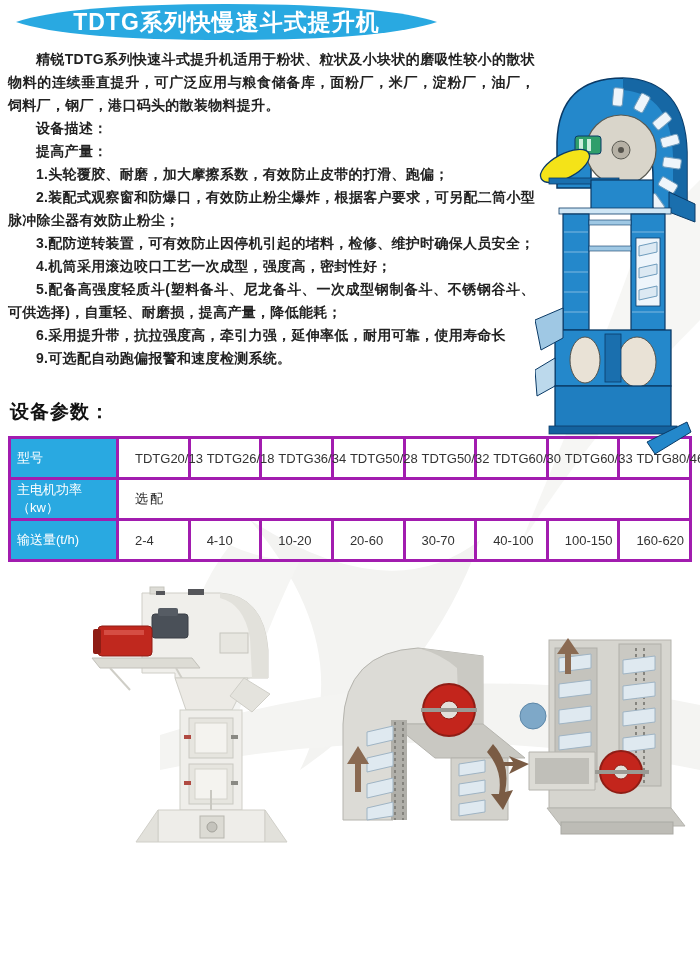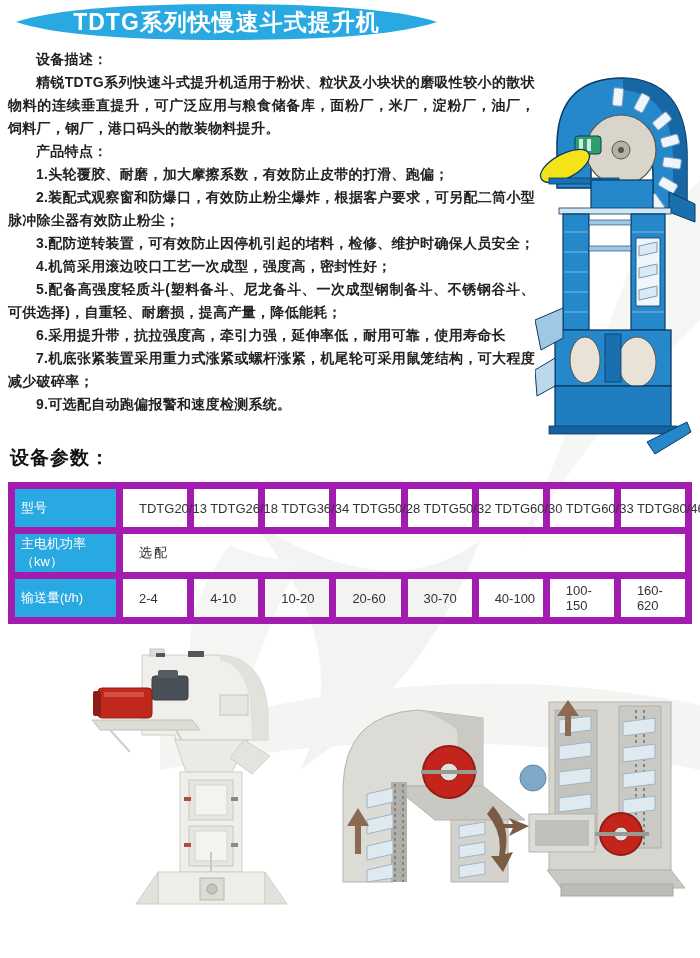--- a/index.html
+++ b/index.html
@@ -25,21 +25,21 @@
   .content{position:relative;padding:0 8px;margin-top:7px;}
   .desc-text{width:527px;font-size:14px;line-height:23px;font-weight:bold;
     color:#222;text-align:justify;letter-spacing:.3px;}
   .desc-text p{margin:0;text-indent:2em;}
   .illus{position:absolute;top:22px;right:3px;width:162px;height:390px;}
 
   
   .params{padding:0 8px;margin-top:29px;}
   .params h2{font-size:19px;font-weight:bold;color:#111;margin:0 0 11px 2px;letter-spacing:1px;}
   table.ptable{width:684px;border-collapse:collapse;table-layout:fixed;font-size:13px;}
-  table.ptable th,table.ptable td{border:7px solid #a21caf;height:36px;vertical-align:middle;}
+  table.ptable th,table.ptable td{border:3px solid #a21caf;height:36px;vertical-align:middle;}
   table.ptable th{background:#29a9e1;color:#ffffff;font-weight:normal;text-align:left;padding-left:6px;font-size:13px;}
   table.ptable td{color:#333;padding-left:16px;background:transparent;}
   table.ptable td.optional{font-weight:normal;color:#222;letter-spacing:2px;}
   col.c-head{width:108px;}
 
   
   .gallery{position:relative;margin-top:16px;height:266px;}
   .photo-left{position:absolute;left:80px;top:0;}
   .cutaways{position:absolute;left:333px;top:46px;}
 </style>
@@ -59,30 +59,29 @@
 
     <div class="banner">
       <svg width="425" height="38" viewBox="0 0 425 38">
         <path d="M2,19 Q55,1 212,1 Q370,1 423,19 Q370,37 212,37 Q55,37 2,19 Z" fill="#29a9e1"></path>
       </svg>
       <span class="title">TDTG系列快慢速斗式提升机</span>
     </div>
 
     <div class="content">
       <div class="desc-text">
+        <p>精锐TDTG系列快速斗式提升机适用于粉状、粒状及小块状的磨吸性较小的散状物料的连续垂直提升，可广泛应用与粮食储备库，面粉厂，米厂，淀粉厂，油厂，饲料厂，钢厂，港口码头的散装物料提升。</p>
         <p>设备描述：</p>
-        <p>精锐TDTG系列快速斗式提升机适用于粉状、粒状及小块状的磨吸性较小的散状物料的连续垂直提升，可广泛应用与粮食储备库，面粉厂，米厂，淀粉厂，油厂，饲料厂，钢厂，港口码头的散装物料提升。</p>
-        <p>产品特点：</p>
+        <p>提高产量：</p>
         <p>1.头轮覆胶、耐磨，加大摩擦系数，有效防止皮带的打滑、跑偏；</p>
         <p>2.装配式观察窗和防爆口，有效防止粉尘爆炸，根据客户要求，可另配二筒小型脉冲除尘器有效防止粉尘；</p>
         <p>3.配防逆转装置，可有效防止因停机引起的堵料，检修、维护时确保人员安全；</p>
         <p>4.机筒采用滚边咬口工艺一次成型，强度高，密封性好；</p>
         <p>5.配备高强度轻质斗(塑料备斗、尼龙备斗、一次成型钢制备斗、不锈钢谷斗、可供选择)，自重轻、耐磨损，提高产量，降低能耗；</p>
         <p>6.采用提升带，抗拉强度高，牵引力强，延伸率低，耐用可靠，使用寿命长</p>
-        <p>7.机底张紧装置采用重力式涨紧或螺杆涨紧，机尾轮可采用鼠笼结构，可大程度减少破碎率；</p>
         <p>9.可选配自动跑偏报警和速度检测系统。</p>
       </div>
 
       <div class="illus">
         <svg width="162" height="390" viewBox="0 0 162 390">
 
           <path d="M22,118 L22,72 Q24,8 88,8 Q150,10 152,82 L152,140 L118,140 L118,108 Q118,58 86,58 Q56,58 56,100 L56,118 Z" fill="#2488cb" stroke="#0a3a66" stroke-width="1.5"></path>
           <path d="M88,8 Q150,10 152,82 L152,140 L138,140 L138,86 Q136,24 88,20 Z" fill="#14629e" opacity=".85"></path>
 
           <circle cx="86" cy="80" r="35" fill="#d9d5ca" stroke="#5a5a52" stroke-width="1.2"></circle>

